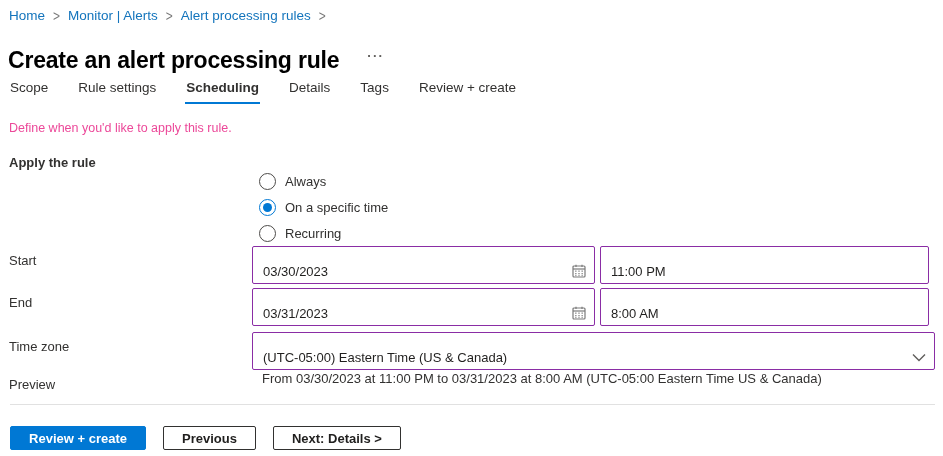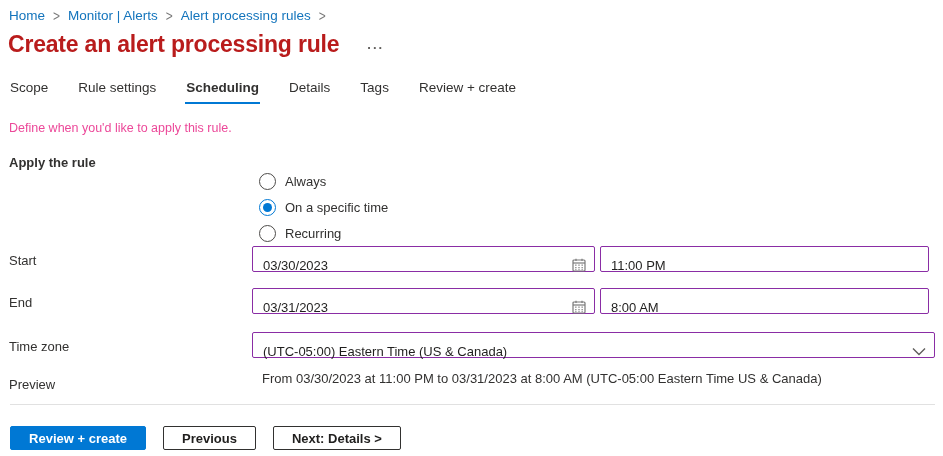--- a/index.html
+++ b/index.html
@@ -19,21 +19,21 @@
     font-size: 13.5px;
   }
   .crumb-link { color: #1374bc; cursor: pointer; text-decoration: none; }
   .crumb-sep { color: #7a7a7a; font-size: 12px; transform: scaleY(1.15); }
 
   
   .title-row {
     position: absolute; top: 31px; left: 8px;
     display: flex; align-items: center; gap: 24px;
   }
-  .page-title { font-size: 23px; font-weight: 700; color: #b91c1c; letter-spacing: -0.2px; }
+  .page-title { font-size: 23px; font-weight: 700; color: #000000; letter-spacing: -0.2px; margin-top: 16px; }
   .more-btn { color: #605e5c; font-size: 13px; letter-spacing: 2px; font-weight: 700; cursor: pointer; padding: 2px 4px; }
 
   
   .tabs {
     position: absolute; top: 78px; left: 9px;
     display: flex; gap: 28px; font-size: 13.5px;
   }
   .tab { padding: 2px 1px 7px 1px; cursor: pointer; color: #323130; border-bottom: 2.5px solid transparent; }
   .tab.active { font-weight: 700; border-bottom-color: #0078d4; }
 
@@ -52,21 +52,21 @@
     border: 1px solid #4d4b49; background: #fff;
     display: flex; align-items: center; justify-content: center;
     flex: 0 0 auto;
   }
   .radio-option.selected .radio-circle { border: 1.5px solid #0078d4; }
   .radio-dot { width: 9px; height: 9px; border-radius: 50%; background: transparent; }
   .radio-option.selected .radio-dot { background: #0078d4; }
 
   
   .field {
-    position: absolute; height: 26px;
+    position: absolute; height: 38px;
     border: 1.5px solid #8a2da5; border-radius: 2px;
     display: flex; align-items: center;
     font-size: 13px; color: #201f1e; background: #fff;
     padding: 12px 8px 0 10px; cursor: text;
   }
   .field .grow { flex: 1; }
   .cal-icon, .chev-icon { flex: 0 0 auto; display: flex; align-items: center; cursor: pointer; }
 
   .date-field { left: 252px; width: 343px; }
   .time-field { left: 600px; width: 329px; }

